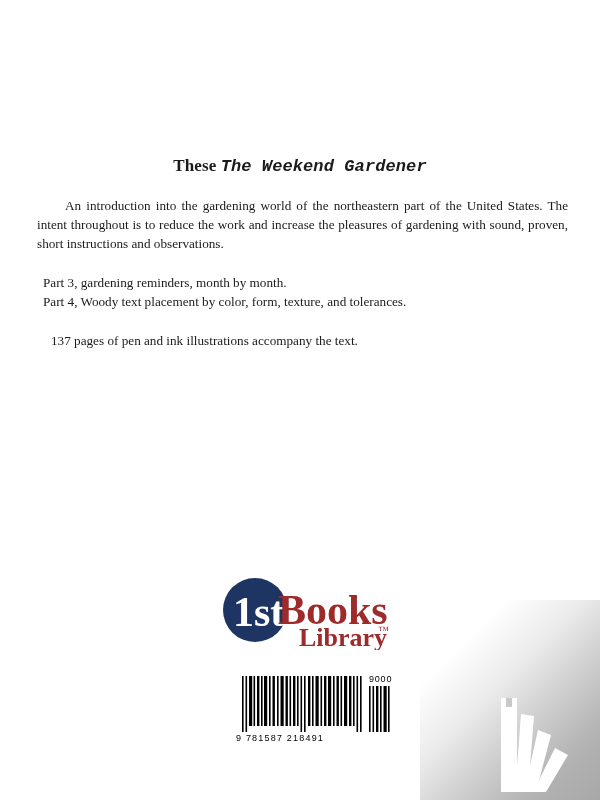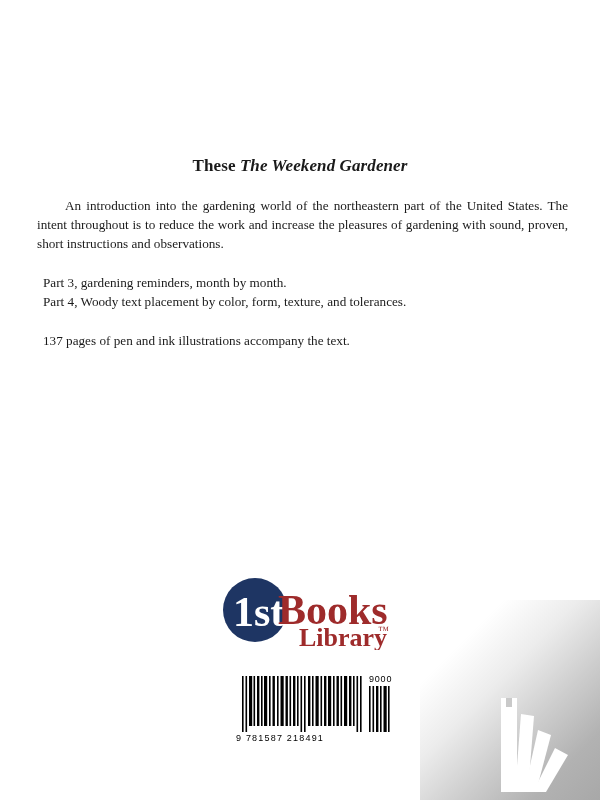--- a/index.html
+++ b/index.html
@@ -56,20 +56,21 @@
     top: 145px;
     left: 0;
     right: 0;
     text-align: center;
     font-size: 17px;
     font-weight: bold;
     letter-spacing: 0.1px;
   }
   .about-heading .title-italic {
     font-style: italic;
+    font-family: Liberation Mono, monospace;
   }
 
   
   .body-copy {
     position: absolute;
     top: 180px;
     left: 37px;
     width: 531px;
     font-size: 13.2px;
     line-height: 19.2px;
@@ -89,21 +90,21 @@
     list-style: none;
   }
   .parts-list li {
     margin: 0 0 0.5px 0;
     padding: 0 0 0 6px;
     font-size: 13.2px;
     line-height: 19.2px;
     white-space: nowrap;
   }
   .illustrations-note {
-    margin: 19px 0 0 0;
+    margin: 19px 0 0 8px;
     padding-left: 6px;
     font-size: 13.2px;
     line-height: 19.2px;
   }
 
   
   .publisher-logo {
     position: absolute;
     top: 578px;
     left: 215px;

